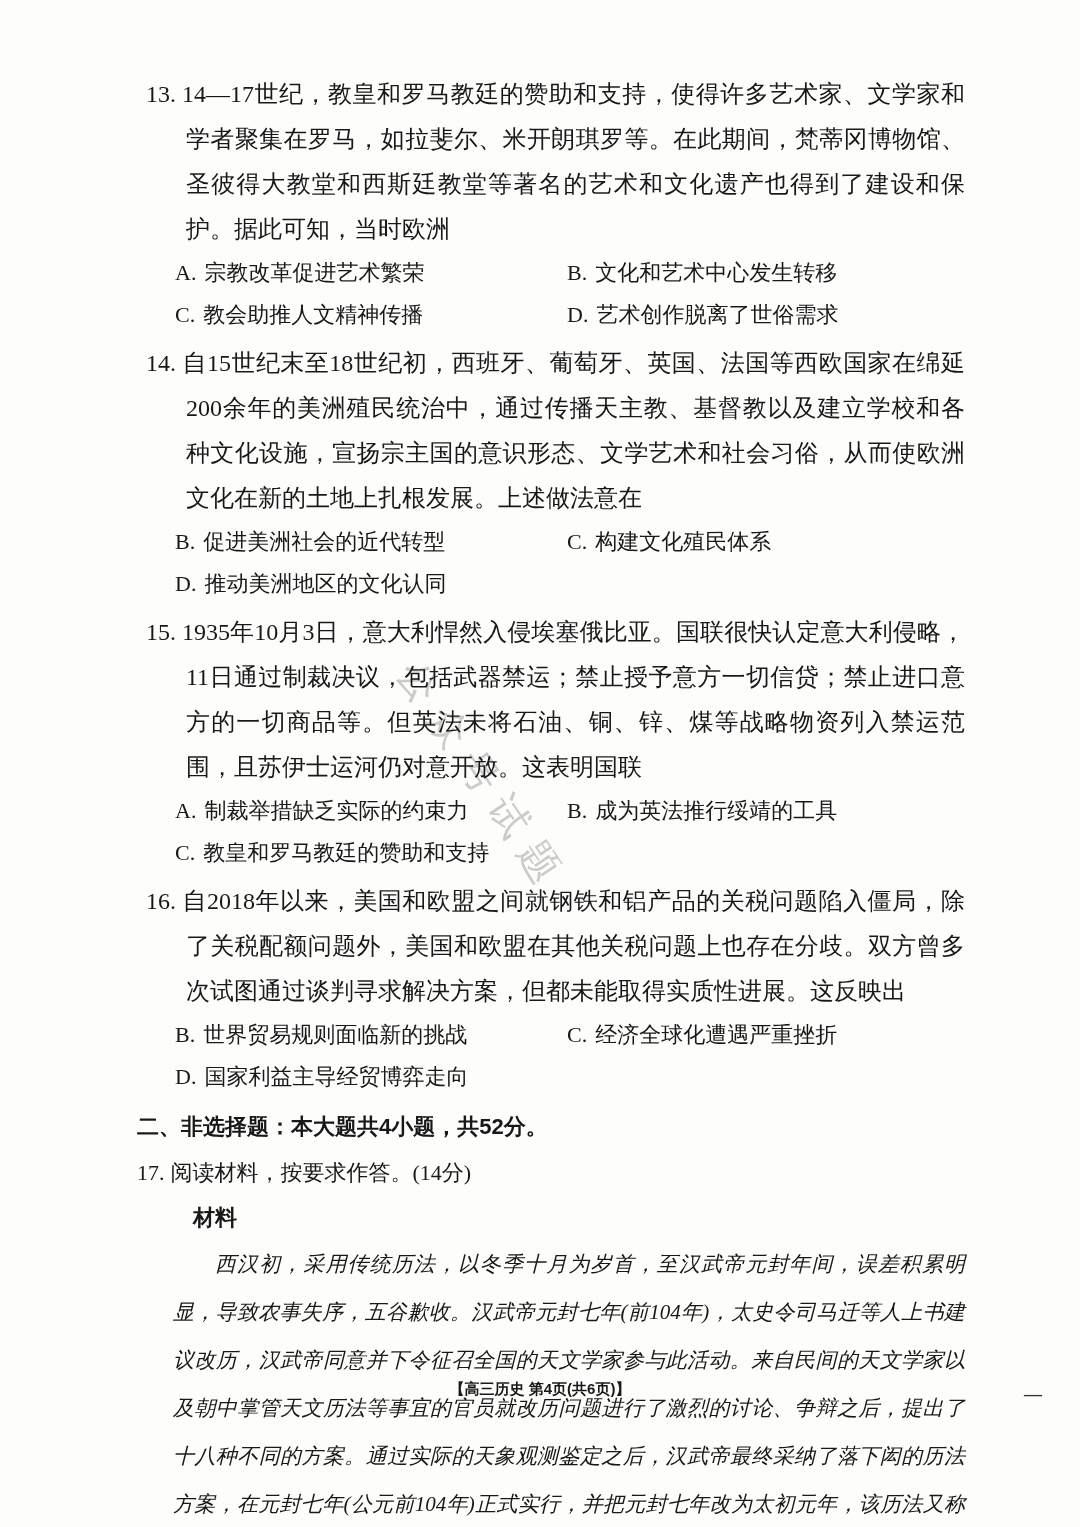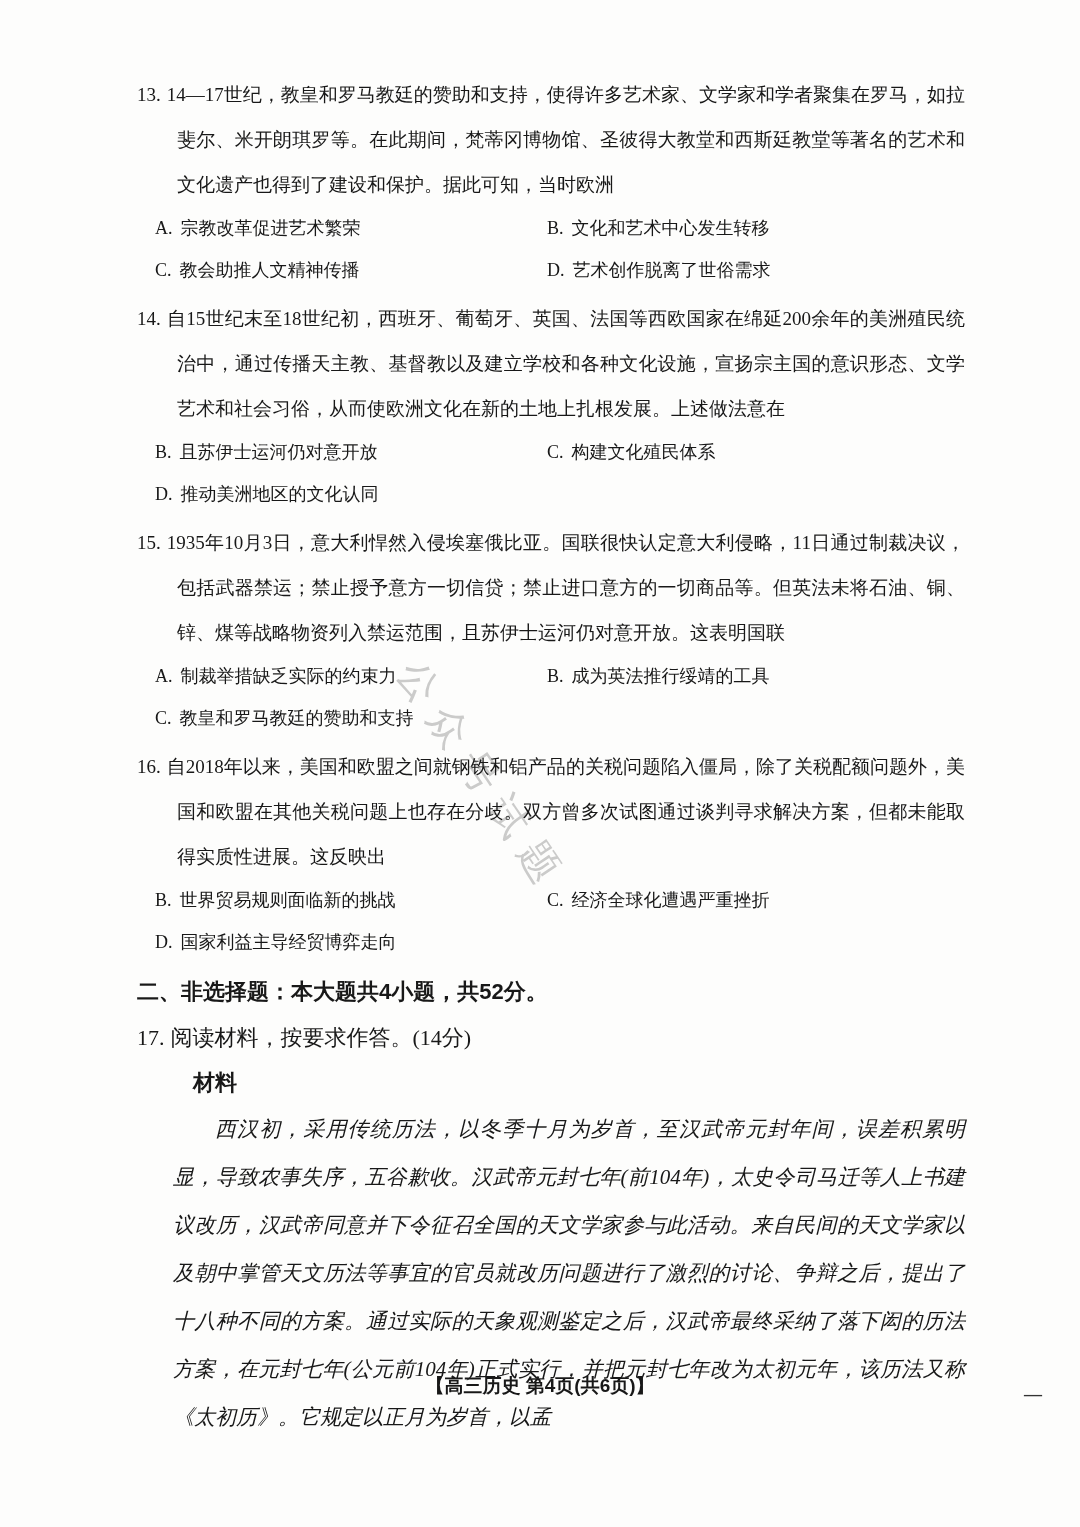--- a/index.html
+++ b/index.html
@@ -20,34 +20,35 @@
   .content {
     position: absolute;
     left: 137px;
     top: 72px;
     width: 828px;
   }
   .question {
     margin-bottom: 5px;
   }
   .stem {
-    font-size: 19px;
+    font-size: 24px;
     line-height: 45px;
     text-align: justify;
     padding-left: 40px;
     text-indent: -40px;
+    margin-left: 9px;
   }
   .qnum {
     padding-right: 6px;
   }
   .options {
-    margin-left: 18px;
+    margin-left: 38px;
     display: grid;
     grid-template-columns: 392px auto;
-    font-size: 18px;
+    font-size: 22px;
     line-height: 42px;
   }
   .option .opt-label {
     padding-right: 8px;
   }
   .section-heading {
     font-family: "Liberation Sans", "DejaVu Sans", sans-serif;
     font-weight: bold;
     font-size: 22px;
     line-height: 46px;
@@ -71,21 +72,21 @@
     text-indent: 2em;
     font-style: italic;
   }
   .footer {
     position: absolute;
     left: 0;
     right: 0;
     bottom: 128px;
     text-align: center;
     font-weight: bold;
-    font-size: 19px;
+    font-size: 15px;
     font-family: "Liberation Sans", "DejaVu Sans", sans-serif;
   }
   .page-mark {
     position: absolute;
     right: 38px;
     bottom: 122px;
     font-weight: bold;
     font-size: 18px;
     color: #333;
   }
@@ -118,21 +119,21 @@
         <div class="option"><span class="opt-label">A.</span><span>宗教改革促进艺术繁荣</span></div>
         <div class="option"><span class="opt-label">B.</span><span>文化和艺术中心发生转移</span></div>
         <div class="option"><span class="opt-label">C.</span><span>教会助推人文精神传播</span></div>
         <div class="option"><span class="opt-label">D.</span><span>艺术创作脱离了世俗需求</span></div>
       </div>
     </div>
 
     <div class="question">
       <div class="stem"><span class="qnum">14.</span><span>自15世纪末至18世纪初，西班牙、葡萄牙、英国、法国等西欧国家在绵延200余年的美洲殖民统治中，通过传播天主教、基督教以及建立学校和各种文化设施，宣扬宗主国的意识形态、文学艺术和社会习俗，从而使欧洲文化在新的土地上扎根发展。上述做法意在</span></div>
       <div class="options">
-        <div class="option"><span class="opt-label">B.</span><span>且苏伊士运河仍对意开放</span></div>
+        <div class="option"><span class="opt-label">B.</span><span>促进美洲社会的近代转型</span></div>
         <div class="option"><span class="opt-label">C.</span><span>构建文化殖民体系</span></div>
         <div class="option"><span class="opt-label">D.</span><span>推动美洲地区的文化认同</span></div>
       </div>
     </div>
 
     <div class="question">
       <div class="stem"><span class="qnum">15.</span><span>1935年10月3日，意大利悍然入侵埃塞俄比亚。国联很快认定意大利侵略，11日通过制裁决议，包括武器禁运；禁止授予意方一切信贷；禁止进口意方的一切商品等。但英法未将石油、铜、锌、煤等战略物资列入禁运范围，且苏伊士运河仍对意开放。这表明国联</span></div>
       <div class="options">
         <div class="option"><span class="opt-label">A.</span><span>制裁举措缺乏实际的约束力</span></div>
         <div class="option"><span class="opt-label">B.</span><span>成为英法推行绥靖的工具</span></div>

